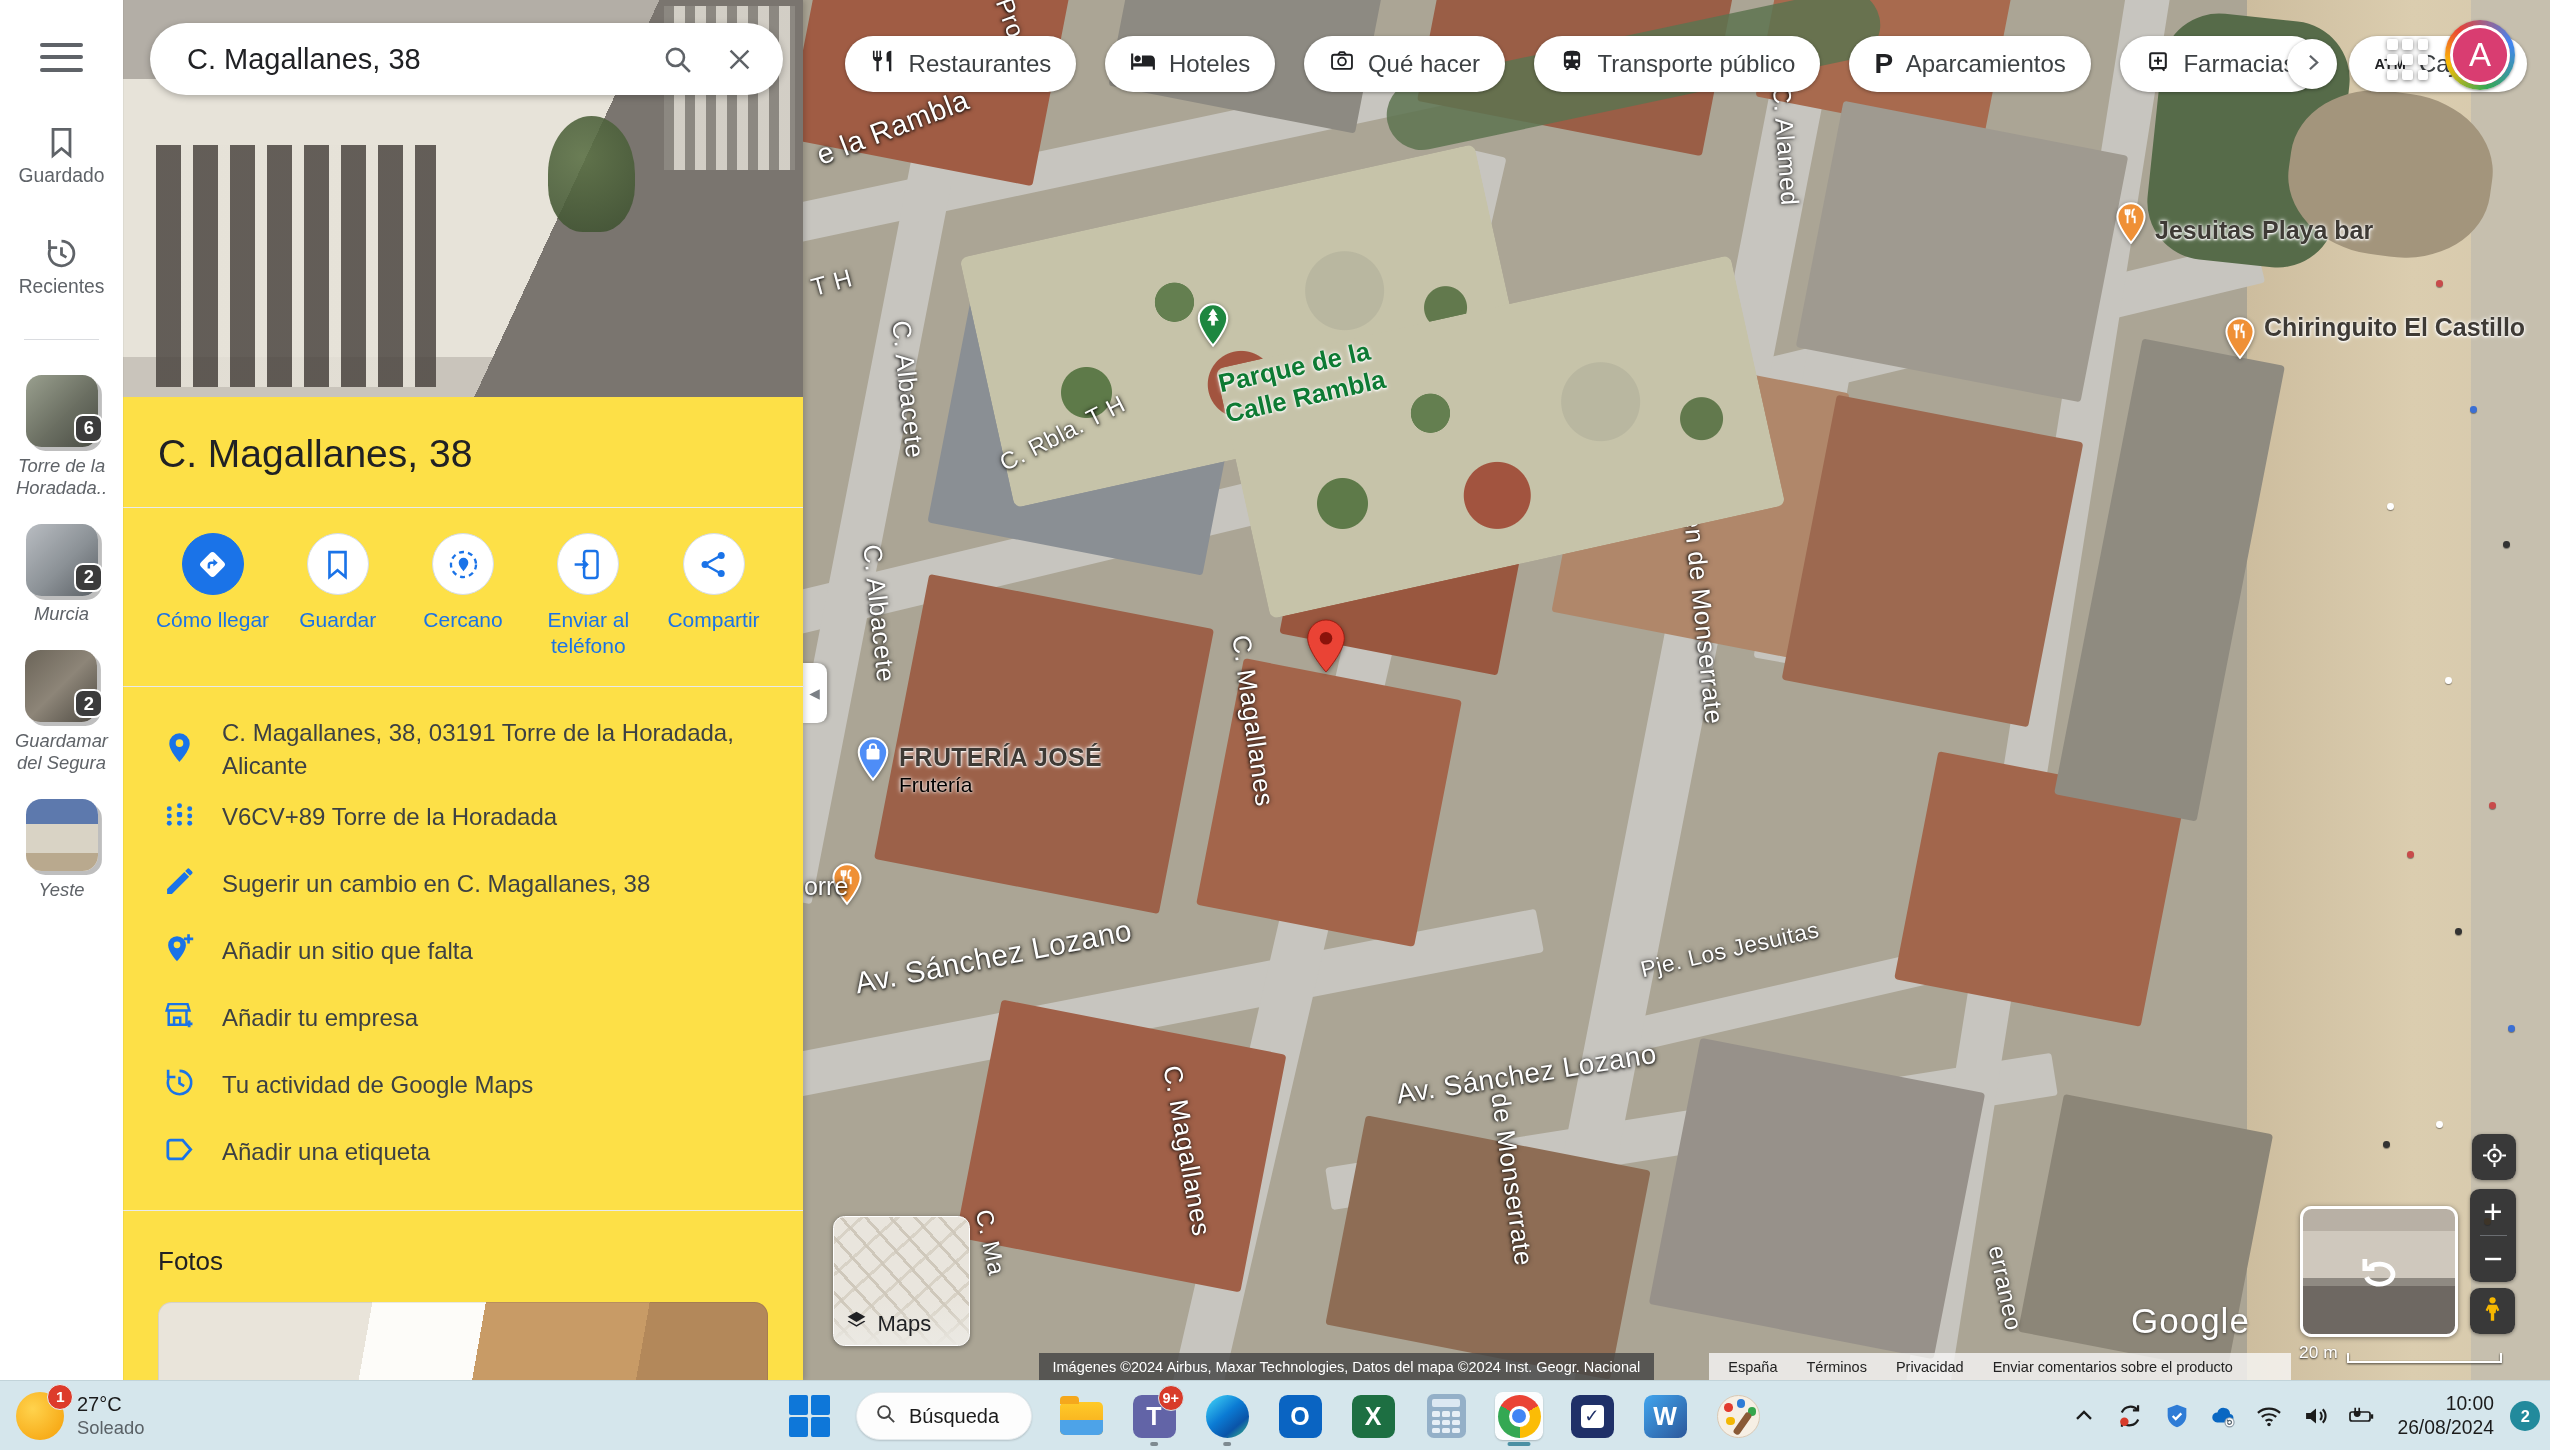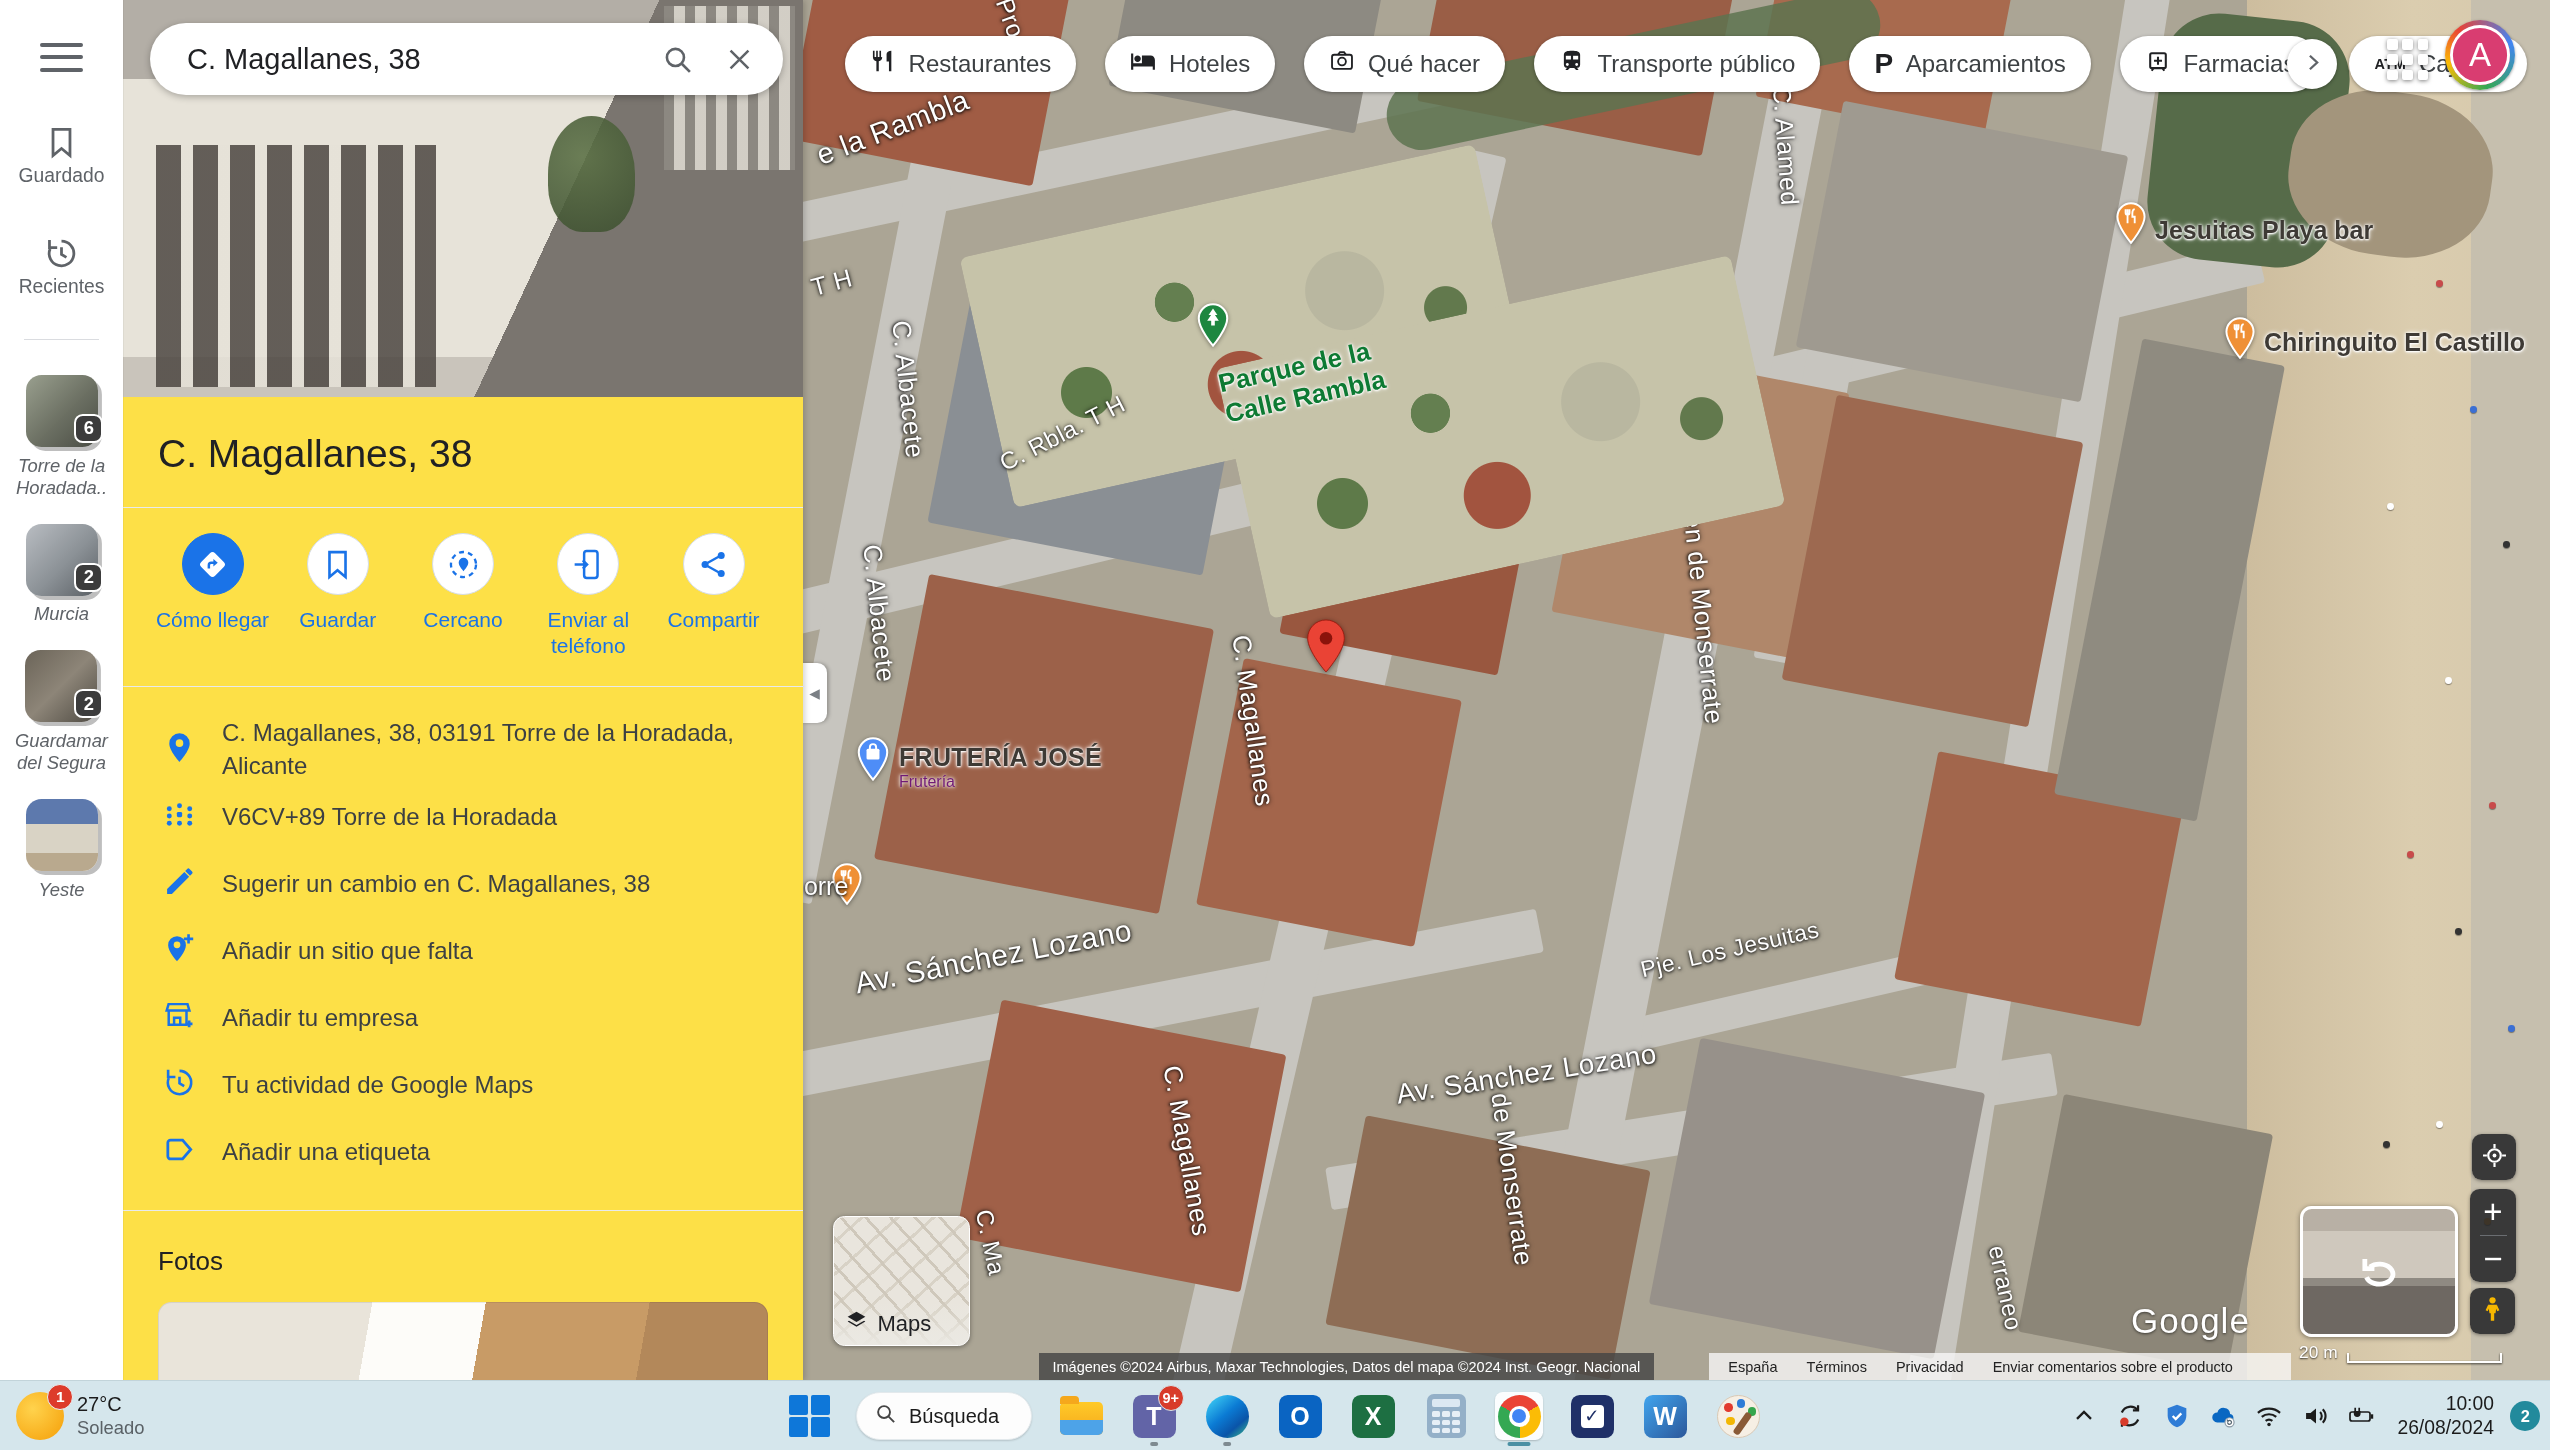--- a/index.html
+++ b/index.html
@@ -17,21 +17,21 @@
   .wet { position:absolute; left:1669px; top:0; width:79px; height:1381px; background:#c6bfae; }
   .dot { position:absolute; width:6.8px; height:6.8px; border-radius:50%; }
 
   .street-label { position:absolute; color:#fff; font-weight:500; letter-spacing:0.5px; white-space:pre;
     text-shadow:0 1px 2.9px rgba(0,0,0,.95), 0 0 5.8px rgba(0,0,0,.7); transform-origin:0 0; }
   .poi-pin { position:absolute; transform:translate(-50%,-100%); filter:drop-shadow(0 1px 1.9px rgba(0,0,0,.4)); }
   .poi-label { position:absolute; font-weight:700; font-size:25px; white-space:pre; line-height:31px;
     color:#3e3a35; text-shadow:0 0 2.9px #fff,0 0 4.8px #fff,0 1px 1.9px #fff; }
   .poi-label.park { color:#0d7a33; font-size:26px; }
   .poi-label.shop { font-size:25px; letter-spacing:0.3px; }
-  .poi-sub { position:absolute; font-size:16px; color:#701a75; font-weight:400; text-shadow:0 0 2.9px #fff,0 0 4.8px #fff; }
+  .poi-sub { position:absolute; font-size:21px; color:#000000; font-weight:400; text-shadow:0 0 2.9px #fff,0 0 4.8px #fff; }
   .poi-label.streetish { color:#fff; font-weight:500; text-shadow:0 1px 2.9px rgba(0,0,0,.95),0 0 5.8px rgba(0,0,0,.7); }
   #marker { position:absolute; transform:translate(-50%,-100%); filter:drop-shadow(0 1.9px 2.9px rgba(0,0,0,.45)); }
 
   
   #chips { position:absolute; left:43px; top:36px; display:flex; gap:29px; }
   .chip { display:flex; align-items:center; gap:12.6px; height:56px; padding:0 25px; background:#fff; border:none;
     border-radius:28px; box-shadow:0 1px 3.9px rgba(0,0,0,.35); font-family:inherit; font-size:24px; font-weight:500; color:#3c4043; white-space:nowrap; cursor:pointer; }
   .chip svg { width:26px; height:26px; color:#202124; }
   .chip-letter { font-weight:700; font-size:28px; color:#202124; }
   .chip-atm { font-weight:700; font-size:14.5px; letter-spacing:0.5px; color:#202124; }
@@ -257,21 +257,21 @@
 Calle Rambla</div>
         <div class="poi-pin" style="left: 1329px; top: 248px;"><svg width="30" height="42" viewBox="0 0 24 34">
             <path d="M12 1C5.9 1 1 5.9 1 12c0 8 11 21 11 21s11-13 11-21C23 5.9 18.1 1 12 1z" fill="#ef9036" stroke="#fff" stroke-width="1.6"></path>
             <path d="M9.2 5.8v5M7.6 5.8v3c0 .9.7 1.6 1.6 1.6.9 0 1.6-.7 1.6-1.6v-3M9.2 10.8v6.4M15 5.8c-1.1.2-1.9 1.6-1.9 3.1v3h1.9v5.3" stroke="#fff" stroke-width="1.5" fill="none"></path>
           </svg></div>
         <div class="poi-label" style="left: 1353px; top: 215px;">Jesuitas Playa bar</div>
         <div class="poi-pin" style="left: 1438px; top: 363px;"><svg width="30" height="42" viewBox="0 0 24 34">
             <path d="M12 1C5.9 1 1 5.9 1 12c0 8 11 21 11 21s11-13 11-21C23 5.9 18.1 1 12 1z" fill="#ef9036" stroke="#fff" stroke-width="1.6"></path>
             <path d="M9.2 5.8v5M7.6 5.8v3c0 .9.7 1.6 1.6 1.6.9 0 1.6-.7 1.6-1.6v-3M9.2 10.8v6.4M15 5.8c-1.1.2-1.9 1.6-1.9 3.1v3h1.9v5.3" stroke="#fff" stroke-width="1.5" fill="none"></path>
           </svg></div>
-        <div class="poi-label" style="left: 1462px; top: 327px;">Chiringuito El Castillo</div>
+        <div class="poi-label" style="left: 1462px; top: 312px;">Chiringuito El Castillo</div>
         <div class="poi-pin" style="left: 71px; top: 785px;"><svg width="32" height="44" viewBox="0 0 24 34">
             <path d="M12 1C5.9 1 1 5.9 1 12c0 8 11 21 11 21s11-13 11-21C23 5.9 18.1 1 12 1z" fill="#4e8df7" stroke="#fff" stroke-width="1.6"></path>
             <rect x="7" y="9" width="10" height="8.4" rx="1.2" fill="#fff"></rect>
             <path d="M9.6 9.2V7.9a2.4 2.4 0 0 1 4.8 0v1.3" stroke="#fff" stroke-width="1.5" fill="none"></path>
           </svg></div>
         <div class="poi-label shop" style="left: 97px; top: 742px;">FRUTERÍA JOSÉ</div>
         <div class="poi-sub" style="left: 97px; top: 773px;">Frutería</div>
         <div class="poi-pin" style="left: 45px; top: 909px;"><svg width="30" height="42" viewBox="0 0 24 34">
             <path d="M12 1C5.9 1 1 5.9 1 12c0 8 11 21 11 21s11-13 11-21C23 5.9 18.1 1 12 1z" fill="#ef9036" stroke="#fff" stroke-width="1.6"></path>
             <path d="M9.2 5.8v5M7.6 5.8v3c0 .9.7 1.6 1.6 1.6.9 0 1.6-.7 1.6-1.6v-3M9.2 10.8v6.4M15 5.8c-1.1.2-1.9 1.6-1.9 3.1v3h1.9v5.3" stroke="#fff" stroke-width="1.5" fill="none"></path>

